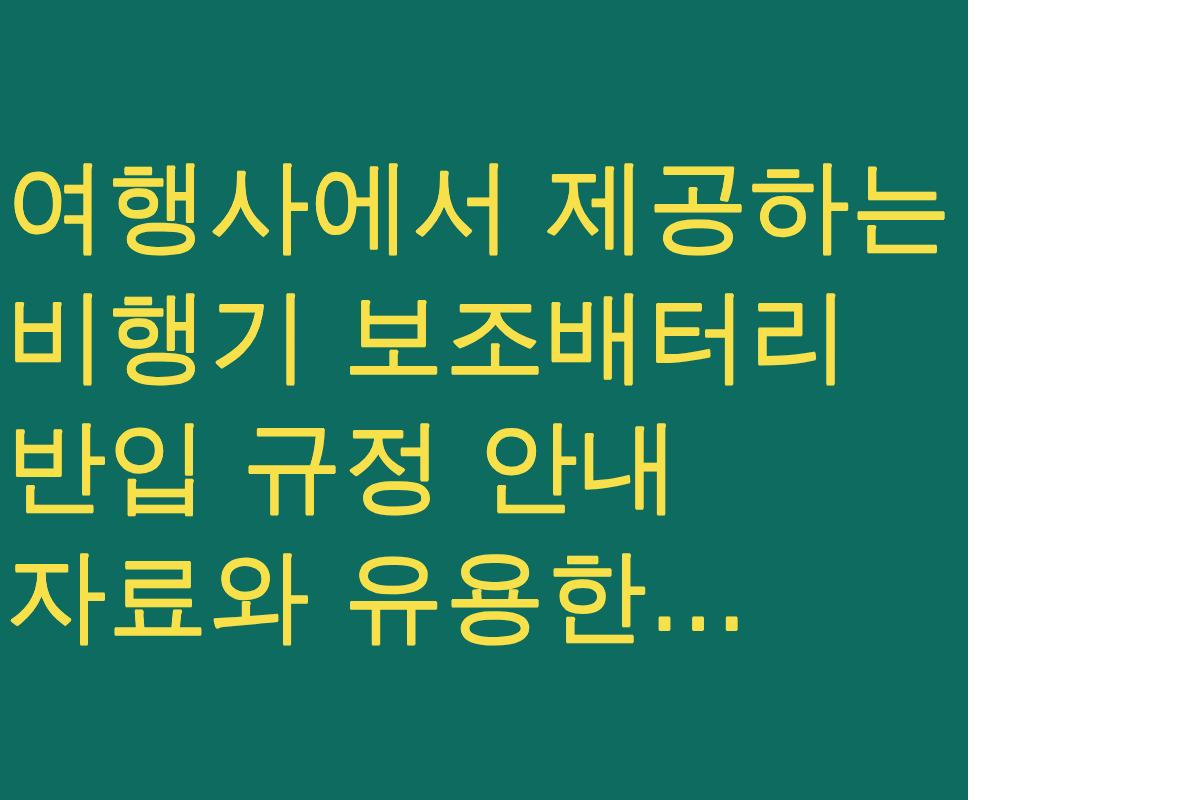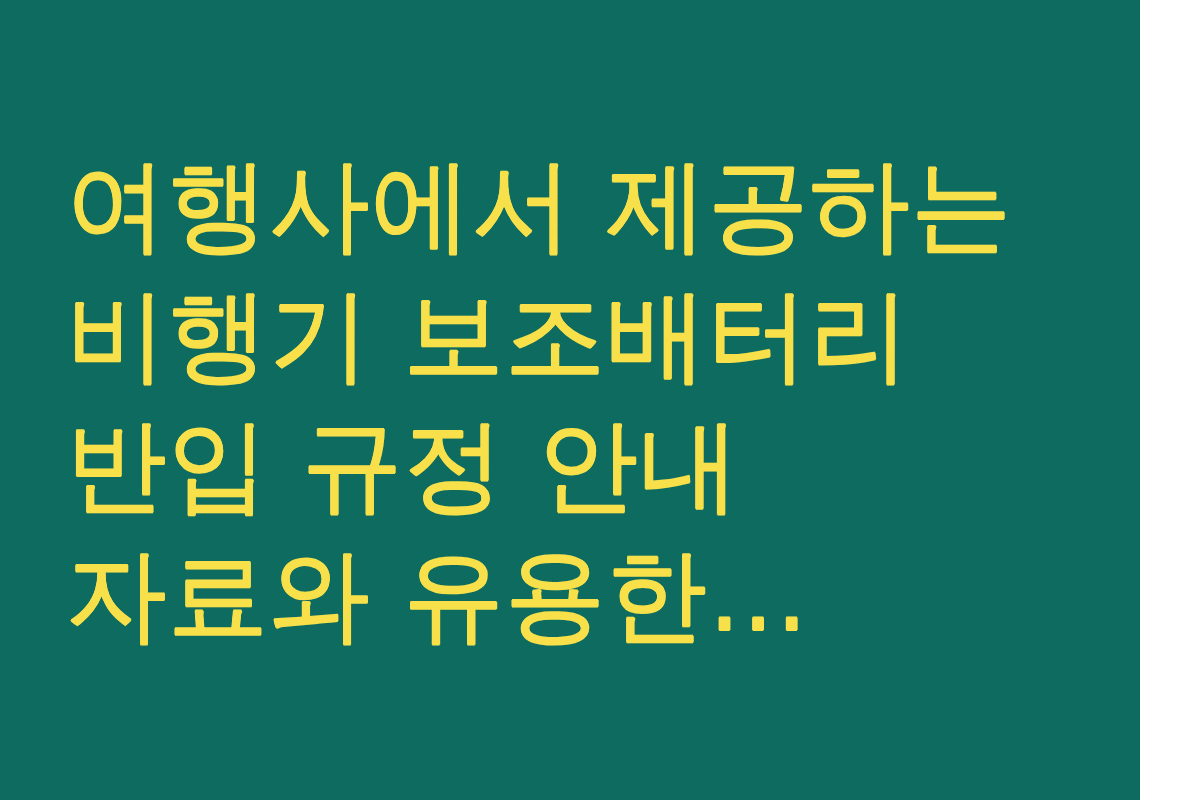--- a/index.html
+++ b/index.html
@@ -9,21 +9,21 @@
   }
   body {
     width: 1200px;
     height: 800px;
     overflow: hidden;
     font-family: "DejaVu Sans", "Liberation Sans", sans-serif;
   }
 
   #thumbnail-card {
     position: relative;
-    width: 1140px;
+    width: 968px;
     height: 800px;
     background: #0E6B60;
     display: flex;
     align-items: center;
     justify-content: center;
     box-sizing: border-box;
   }
 
   #headline-block {
     width: 1020px;

